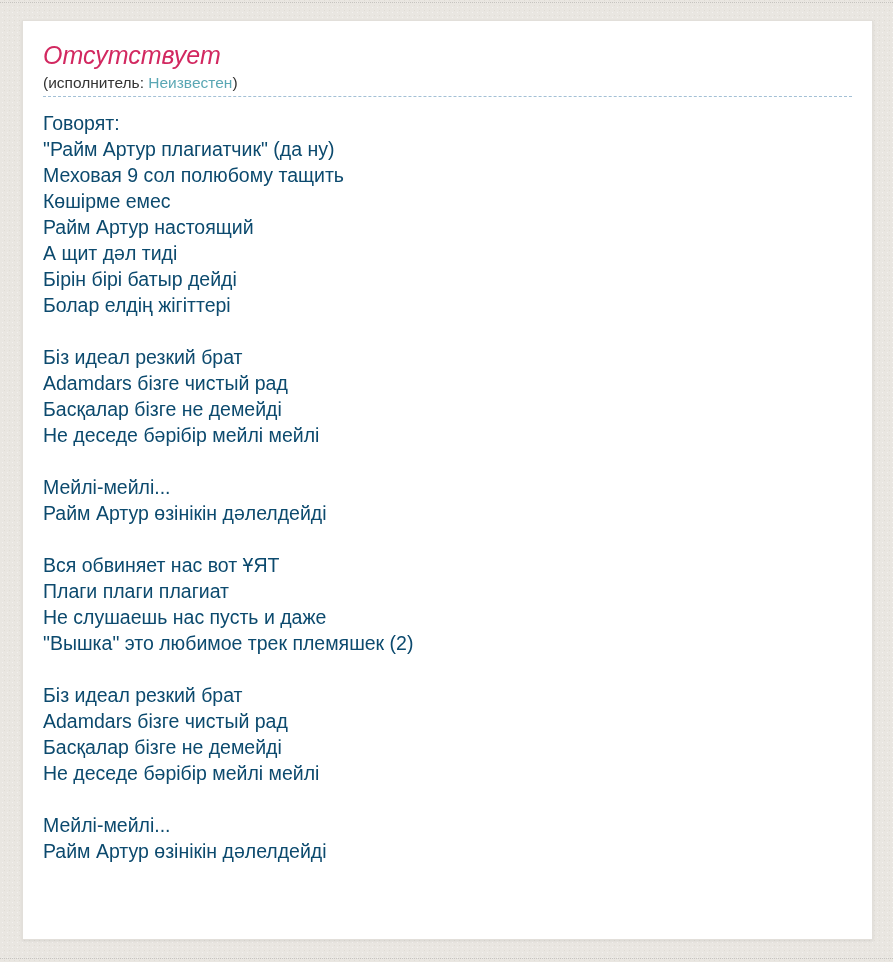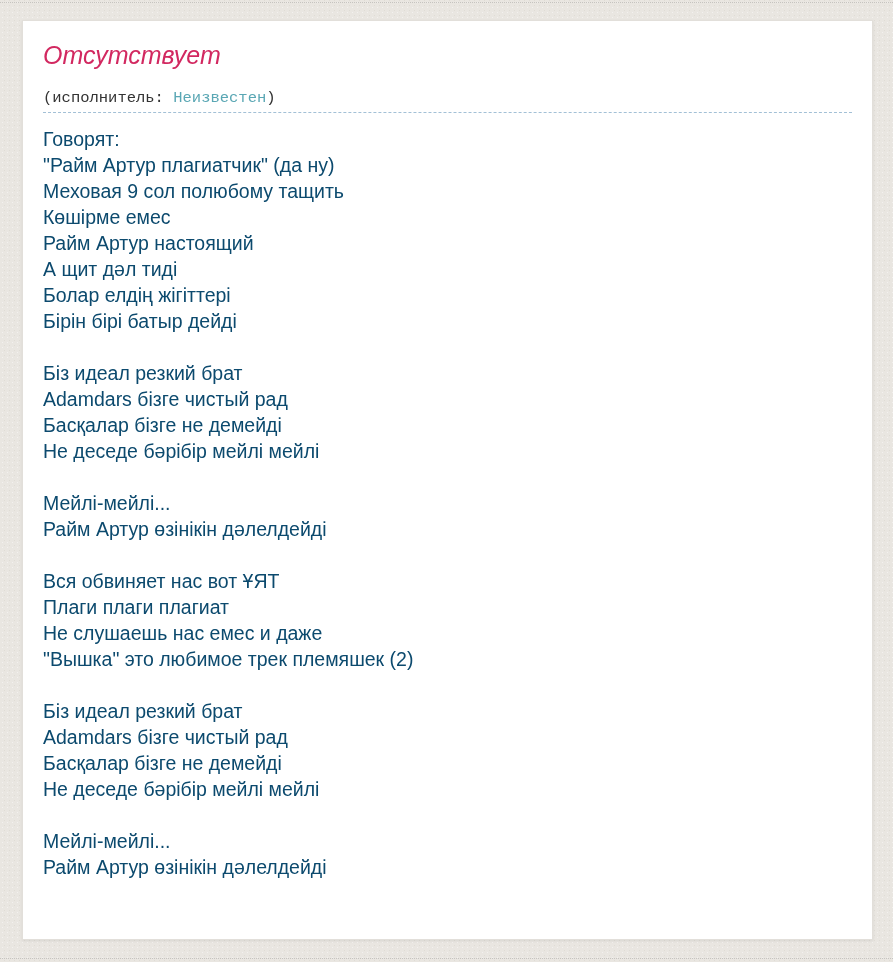--- a/index.html
+++ b/index.html
@@ -47,25 +47,24 @@
 
   .title {
     margin: 0;
     font-size: 25px;
     line-height: 30px;
     font-weight: normal;
     color: #d22860;
     font-style: italic;
   }
   .subtitle {
-    margin-top: 19px;
+    margin-top: 3px;
     font-size: 15.5px;
     line-height: 19px;
     color: #333333;
-    font-family: Liberation Mono, monospace;
   }
   .artist-link {
     color: #5aa7b4;
     text-decoration: none;
     cursor: pointer;
   }
   .separator {
     margin-top: 4px;
     border-bottom: 1px dashed #a3c0d6;
   }
@@ -95,34 +94,34 @@
 
     <div class="separator"></div>
 
     <div class="lyrics">
         <div class="lyric-line">Говорят:</div>
         <div class="lyric-line">"Райм Артур плагиатчик" (да ну)</div>
         <div class="lyric-line">Меховая 9 сол полюбому тащить</div>
         <div class="lyric-line">Көшірме емес</div>
         <div class="lyric-line">Райм Артур настоящий</div>
         <div class="lyric-line">А щит дәл тиді</div>
+        <div class="lyric-line">Бірін бірі батыр дейді</div>
         <div class="lyric-line">Болар елдің жігіттері</div>
-        <div class="lyric-line">Бірін бірі батыр дейді</div>
         <div class="lyric-line"></div>
         <div class="lyric-line">Біз идеал резкий брат</div>
         <div class="lyric-line">Adamdars бізге чистый рад</div>
         <div class="lyric-line">Басқалар бізге не демейді</div>
         <div class="lyric-line">Не деседе бәрібір мейлі мейлі</div>
         <div class="lyric-line"></div>
         <div class="lyric-line">Мейлі-мейлі...</div>
         <div class="lyric-line">Райм Артур өзінікін дәлелдейді</div>
         <div class="lyric-line"></div>
         <div class="lyric-line">Вся обвиняет нас вот ҰЯТ</div>
         <div class="lyric-line">Плаги плаги плагиат</div>
-        <div class="lyric-line">Не слушаешь нас емес и даже</div>
+        <div class="lyric-line">Не слушаешь нас пусть и даже</div>
         <div class="lyric-line">"Вышка" это любимое трек племяшек (2)</div>
         <div class="lyric-line"></div>
         <div class="lyric-line">Біз идеал резкий брат</div>
         <div class="lyric-line">Adamdars бізге чистый рад</div>
         <div class="lyric-line">Басқалар бізге не демейді</div>
         <div class="lyric-line">Не деседе бәрібір мейлі мейлі</div>
         <div class="lyric-line"></div>
         <div class="lyric-line">Мейлі-мейлі...</div>
         <div class="lyric-line">Райм Артур өзінікін дәлелдейді</div>
       </div>

